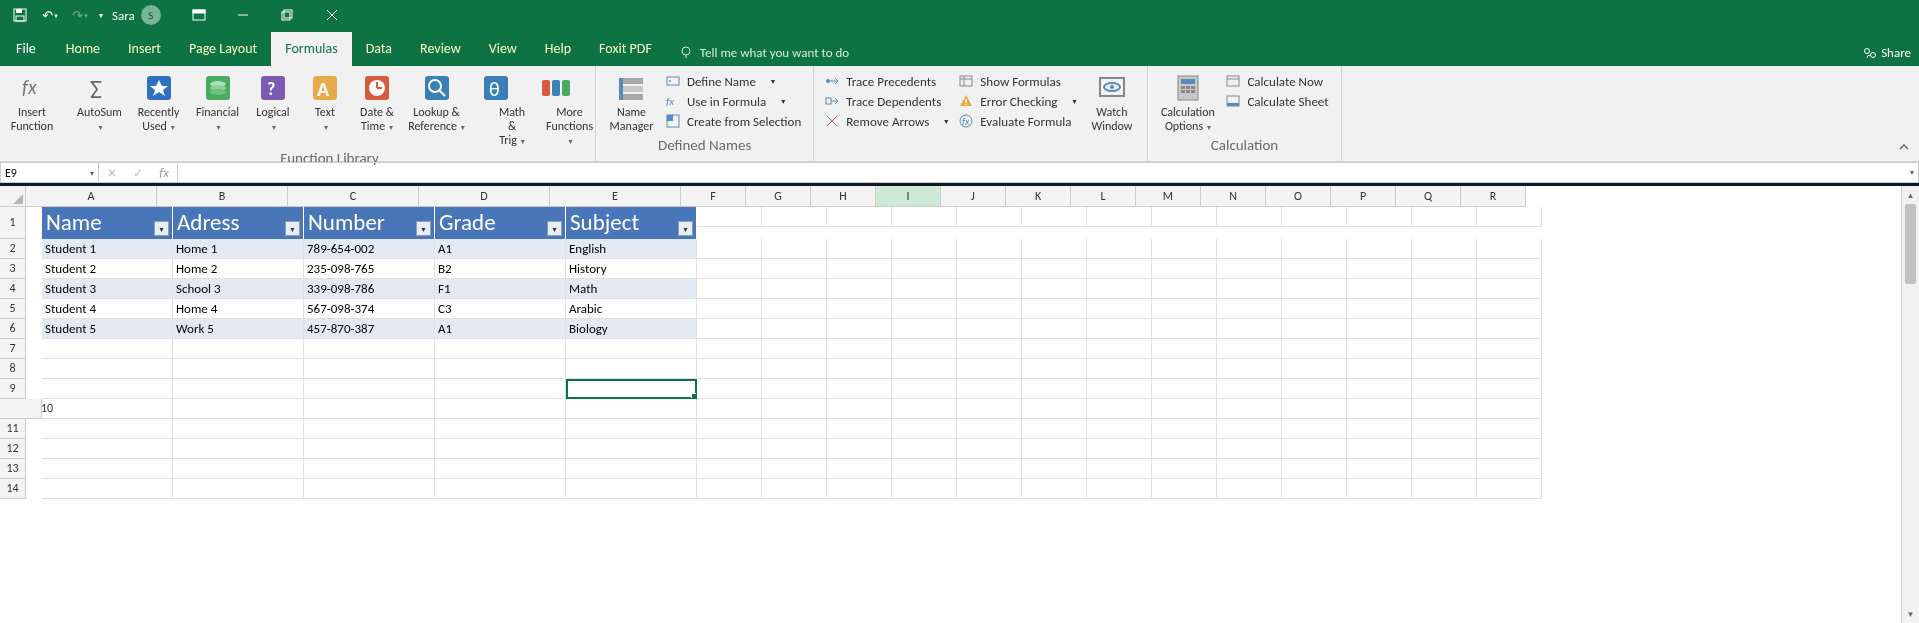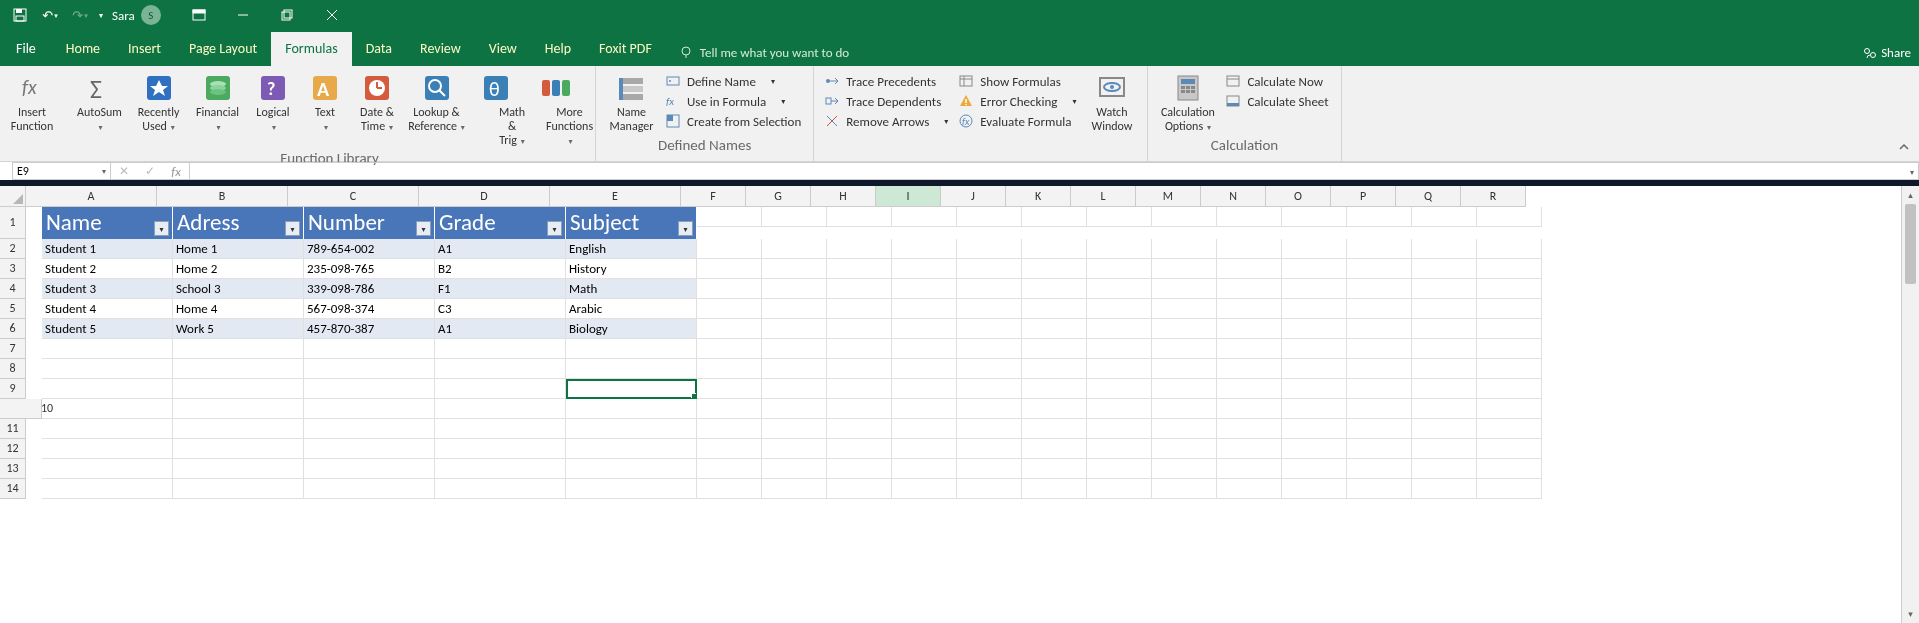--- a/index.html
+++ b/index.html
@@ -36,21 +36,21 @@
   .ricon { width:32px; height:32px; display:block; }
   .ricon-sm { width:24px;height:32px;display:block;}
   .rlabel { font-size:12px; color:#333;}
   .rlabel .caret { font-size:8px;color:#6a6a6a; margin-left:2px;}
   .vert-list{ display:flex; flex-direction:column; gap:2px; padding-top:2px;}
   .hbtn { display:flex; align-items:center; gap:6px; padding:1px 4px 1px 2px; cursor:pointer; white-space:nowrap; font-size:13px; color:#333;}
   .hbtn svg{flex-shrink:0;}
   .collapse-btn{ position:absolute; right:8px; bottom:4px; font-size:13px; color:#666; cursor:pointer;}
 
   
-  .fbar-row { height:24px; display:flex; align-items:stretch; border-bottom:6px solid #0f172a; background:#fff;padding-left:12px;}
+  .fbar-row { height:24px; display:flex; align-items:stretch; border-bottom:3px solid #0f172a; background:#fff;}
   .namebox { width:99px; border:1px solid #ccc; display:flex; align-items:center; justify-content:space-between; padding:0 4px; font-size:12px;}
   .namebox .dd{font-size:8px;color:#666;}
   .fx-controls{display:flex;align-items:center;border:1px solid #ccc;border-left:none;}
   .fx-c{ width:26px;text-align:center;color:#bbb;font-size:12px;}
   .fx-label{width:26px;text-align:center;font-style:italic;font-size:13px;color:#999;}
   .formula-input{flex:1;border:1px solid #ccc;border-left:none;font-size:12px;padding:2px 4px;position:relative;}
   .formula-input .expand{position:absolute;right:4px;top:4px;font-size:8px;color:#666;}
 
   
   .sheet-area{display:flex;height:calc(623px - 30px - 36px - 96px - 24px);}

